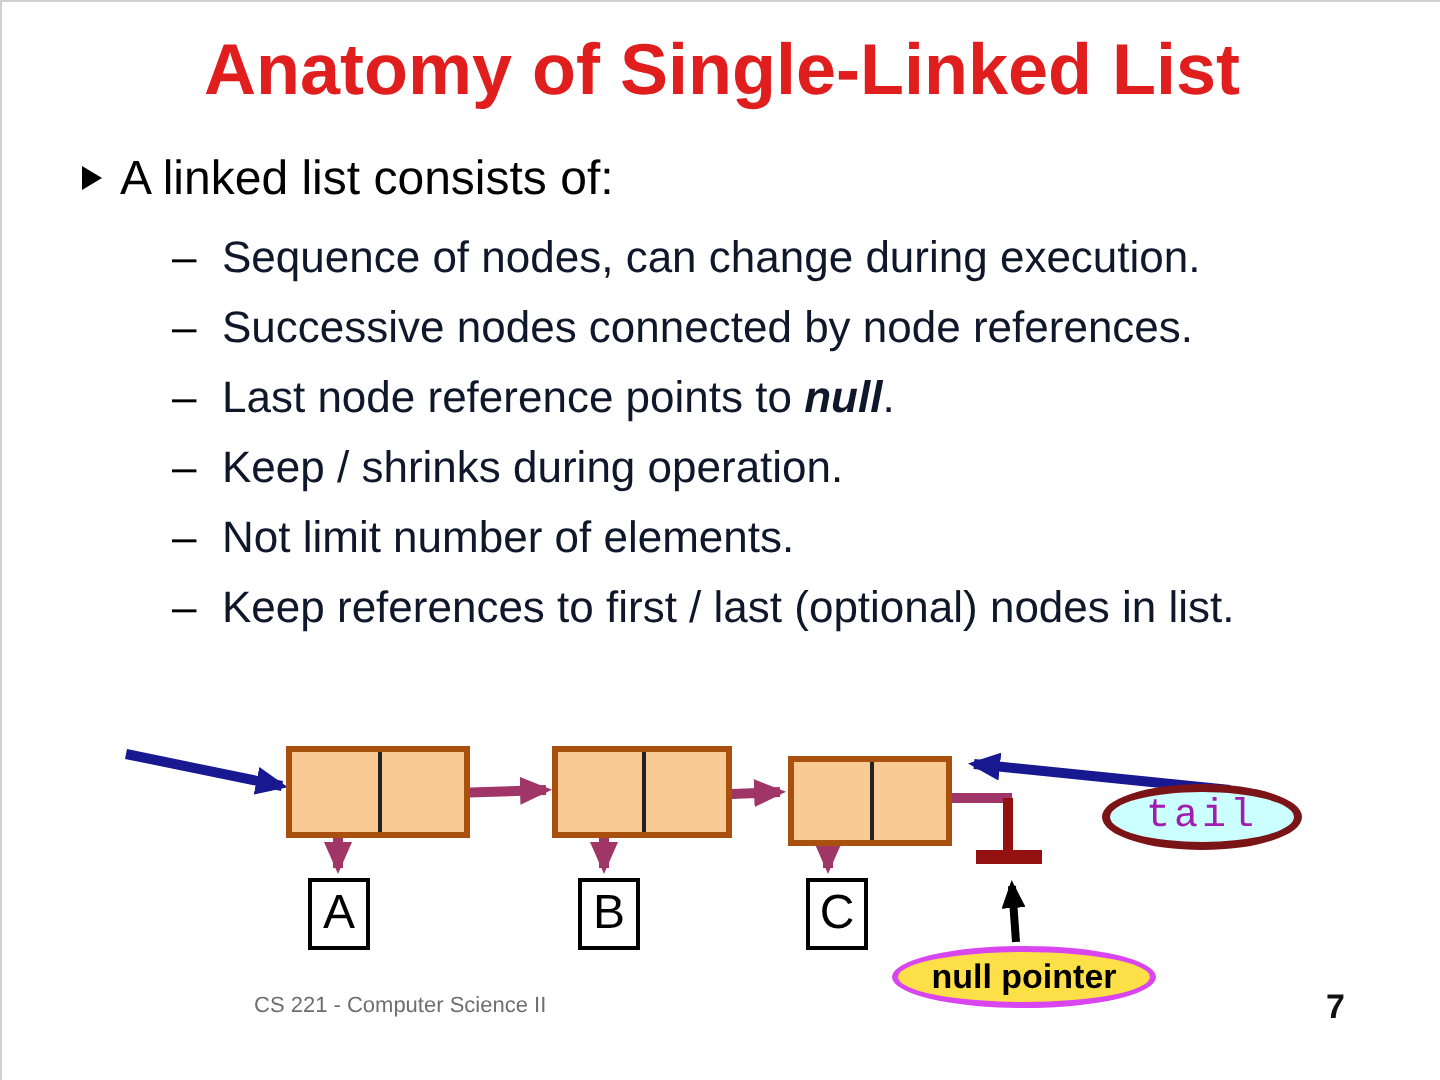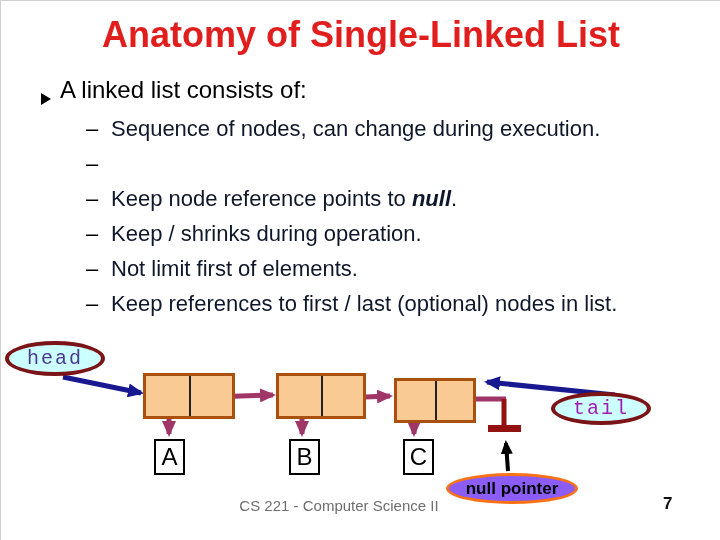--- a/index.html
+++ b/index.html
@@ -7,21 +7,21 @@
     position:relative;width:720px;height:540px;background:#ffffff;
     font-family:"Liberation Sans",sans-serif;overflow:hidden;
     border-top:1px solid #d0d0d0;border-left:1px solid #d0d0d0;
     box-sizing:border-box;
   }
   
   .title{
     position:absolute;top:12px;left:0;width:720px;text-align:center;
     font-size:36px;font-weight:bold;color:#E01E1E;letter-spacing:0px;line-height:44px;
   }
-  .main-bullet{position:absolute;top:74px;left:40px;display:flex;align-items:flex-end;line-height:30px;}
+  .main-bullet{position:absolute;top:74px;left:40px;display:flex;align-items:center;line-height:30px;}
   .tri{
     width:0;height:0;border-left:10px solid #000;
     border-top:6px solid transparent;border-bottom:6px solid transparent;
     margin-right:9px;margin-top:-2px;
   }
   .main-bullet .txt{font-size:24px;color:#000;}
   .sub-bullets{position:absolute;top:110px;left:0;margin:0;padding:0;list-style:none;width:700px;}
   .sub-bullets li{display:flex;line-height:35px;padding-left:85px;}
   .sub-bullets .dash{width:25px;flex:0 0 25px;font-size:22px;color:#000;}
   .sub-bullets .txt{font-size:22px;color:#0f172a;white-space:nowrap;}
@@ -35,27 +35,27 @@
   .letterbox{
     position:absolute;width:31px;height:36px;border:2px solid #000;box-sizing:border-box;
     background:#fff;display:flex;align-items:center;justify-content:center;
     font-size:24px;color:#000;
   }
   .oval{
     position:absolute;border-radius:50%;box-sizing:border-box;
     display:flex;align-items:center;justify-content:center;
   }
   .oval.cyan{background:#CCFFFF;border:4px solid #7B1417;}
-  .oval.white{background:#8b5cf6;border:3px solid #f97316;}
+  .oval.white{background:#fde047;border:3px solid #d946ef;}
   .head-txt{font-family:"Liberation Mono",monospace;font-size:20px;letter-spacing:2px;color:#4B3A8C;}
   .tail-txt{font-family:"Liberation Mono",monospace;font-size:20px;letter-spacing:2px;color:#a21caf;}
   .nullp-txt{font-size:17px;font-weight:bold;color:#000;}
   
-  .footer{position:absolute;top:496px;left:138px;width:400px;text-align:center;
-          font-size:15px;color:#6E6E6E;}
+  .footer{position:absolute;top:496px;left:126px;width:400px;
+          font-size:11px;color:#6E6E6E;}
   .pagenum{position:absolute;top:493px;left:662px;font-size:17px;font-weight:bold;color:#111;}
 </style>
 </head>
 <body>
 
 <div class="slide">
 
   <div class="title">Anatomy of Single-Linked List</div>
 
   <div class="main-bullet">
@@ -63,32 +63,33 @@
     <span class="txt">A linked list consists of:</span>
   </div>
 
   <ul class="sub-bullets">
     <li>
       <span class="dash">–</span>
       <span class="txt"><span>Sequence of nodes, can change during execution.</span><span class="em"></span><span></span></span>
     </li>
     <li>
       <span class="dash">–</span>
+      <span class="txt"><span>Successive nodes connected by node references.</span><span class="em"></span><span></span></span>
     </li>
     <li>
       <span class="dash">–</span>
-      <span class="txt"><span>Keep node reference points to </span><span class="em">null</span><span>.</span></span>
+      <span class="txt"><span>Last node reference points to </span><span class="em">null</span><span>.</span></span>
     </li>
     <li>
       <span class="dash">–</span>
       <span class="txt"><span>Keep / shrinks during operation.</span><span class="em"></span><span></span></span>
     </li>
     <li>
       <span class="dash">–</span>
-      <span class="txt"><span>Not limit first of elements.</span><span class="em"></span><span></span></span>
+      <span class="txt"><span>Not limit number of elements.</span><span class="em"></span><span></span></span>
     </li>
     <li>
       <span class="dash">–</span>
       <span class="txt"><span>Keep references to first / last (optional) nodes in list.</span><span class="em"></span><span></span></span>
     </li>
   </ul>
 
   <svg class="dg" width="720" height="540" viewBox="0 0 720 540">
     <defs>
       <marker id="mplum" markerUnits="userSpaceOnUse" markerWidth="16" markerHeight="14" refX="13" refY="7" orient="auto">
@@ -140,23 +141,20 @@
   <div class="letterbox" style="left:153px;top:438px;">
     <span>A</span>
   </div>
   <div class="letterbox" style="left:288px;top:438px;">
     <span>B</span>
   </div>
   <div class="letterbox" style="left:402px;top:438px;">
     <span>C</span>
   </div>
 
-  <div class="oval cyan" style="left:4px;top:340px;width:100px;height:35px;">
-    <span class="head-txt">head</span>
-  </div>
   <div class="oval cyan" style="left:550px;top:391px;width:100px;height:33px;">
     <span class="tail-txt">tail</span>
   </div>
   <div class="oval white" style="left:445px;top:472px;width:132px;height:31px;">
     <span class="nullp-txt">null pointer</span>
   </div>
 
   <div class="footer">CS 221 - Computer Science II</div>
   <div class="pagenum">7</div>
 

